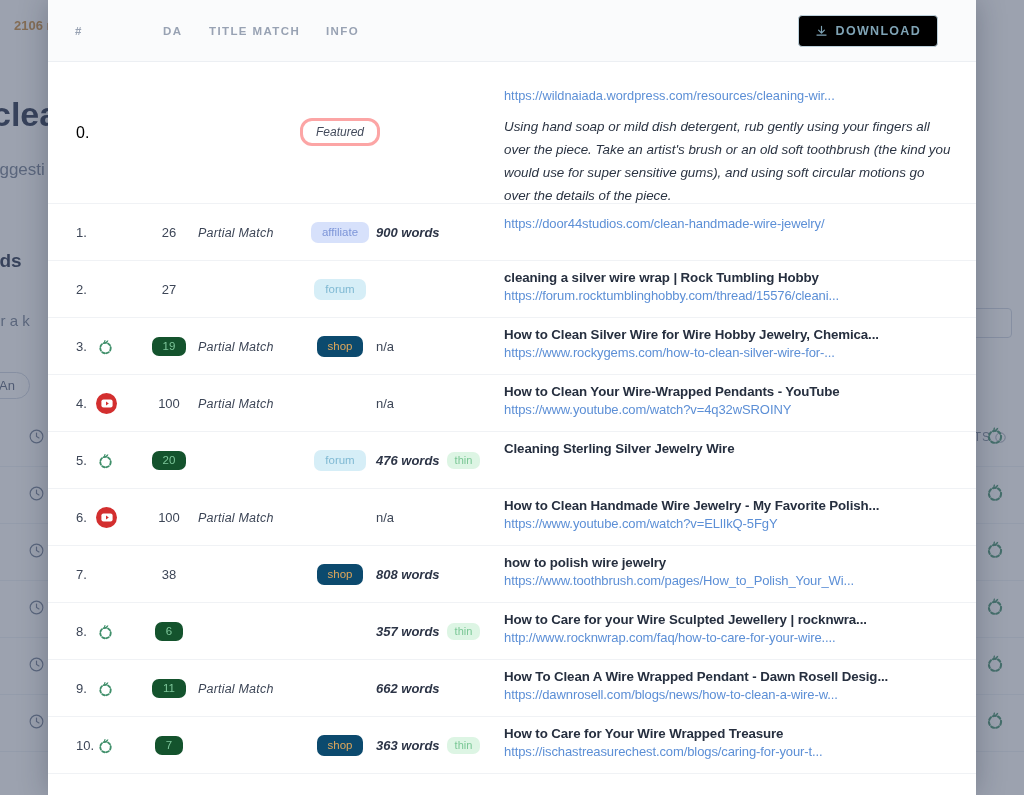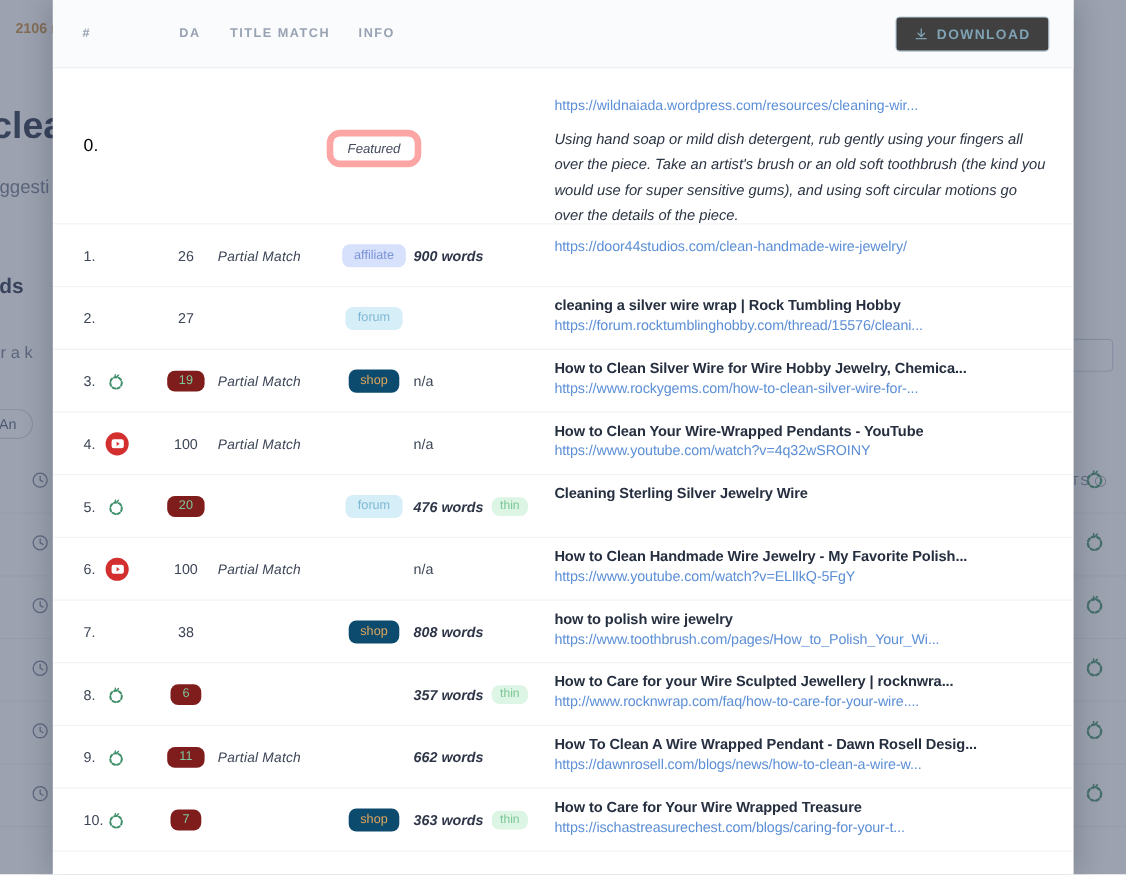--- a/index.html
+++ b/index.html
@@ -95,24 +95,24 @@
     position: absolute; top: 25px;
     font-size: 11.5px; letter-spacing: 1.4px;
     color: #98a2b3; font-weight: 600;
   }
   .hdr-num   { left: 27px; }
   .hdr-da    { left: 115px; }
   .hdr-title { left: 161px; }
   .hdr-info  { left: 278px; }
 
   .download-btn {
-    position: absolute; right: 22px; top: 15px;
+    position: absolute; right: 38px; top: 15px;
     height: 32px; padding: 0 16px;
     border: 1px solid #bcd0db; border-radius: 4px;
-    background: #404040; color: #7fa3b5;
+    background: #000000; color: #7fa3b5;
     font-size: 12.5px; letter-spacing: 1.3px; font-weight: 600;
     display: flex; align-items: center; gap: 8px;
     cursor: pointer;
     font-family: "Liberation Sans", sans-serif;
   }
 
   .modal-body { flex: 1 1 auto; overflow: hidden; position: relative; }
 
   .row {
     position: relative;
@@ -133,21 +133,21 @@
 
   .row.normal .c-num, .row.normal .c-icon, .row.normal .c-da,
   .row.normal .c-match, .row.normal .c-type, .row.normal .c-words {
     height: 57px; display: flex; align-items: center;
   }
   .row.normal .c-num { display: flex; align-items: center; }
 
   .num-txt { font-size: 13px; color: #3d4657; }
   .da-plain { font-size: 13px; color: #3d4657; }
   .da-badge {
-    background: #7f1d1d; color: #7ec79b;
+    background: #14532d; color: #7ec79b;
     border-radius: 7px; font-size: 11.5px;
     padding: 4px 11px; line-height: 1;
   }
   .match-txt {
     font-size: 12.5px; font-style: italic; color: #3d4657;
     letter-spacing: 0.2px;
   }
   .type-badge {
     border-radius: 7px; font-size: 11.5px; padding: 5px 11px; line-height: 1;
   }
@@ -160,21 +160,21 @@
     color: #2d3547; white-space: nowrap;
   }
   .words-na { font-style: normal; font-weight: 400; color:#3d4657; }
   .thin-badge {
     background:#ddf5e4; color:#7ac795; border-radius:7px;
     font-size:11px; padding:3px 8px; line-height:1;
   }
 
   .featured-badge {
     display:inline-block;
-    border:6px solid #fca5a5; border-radius: 12px;
+    border:3px solid #fca5a5; border-radius: 12px;
     padding: 4px 13px; font-size: 12px; font-style: italic;
     color: #434b5c; background:#fff;
   }
 
   .res-title {
     font-size: 13.3px; color: #262f3f; font-weight: 600;
     white-space: nowrap; overflow: hidden; text-overflow: ellipsis;
     letter-spacing: -0.1px;
   }
   .res-url {

